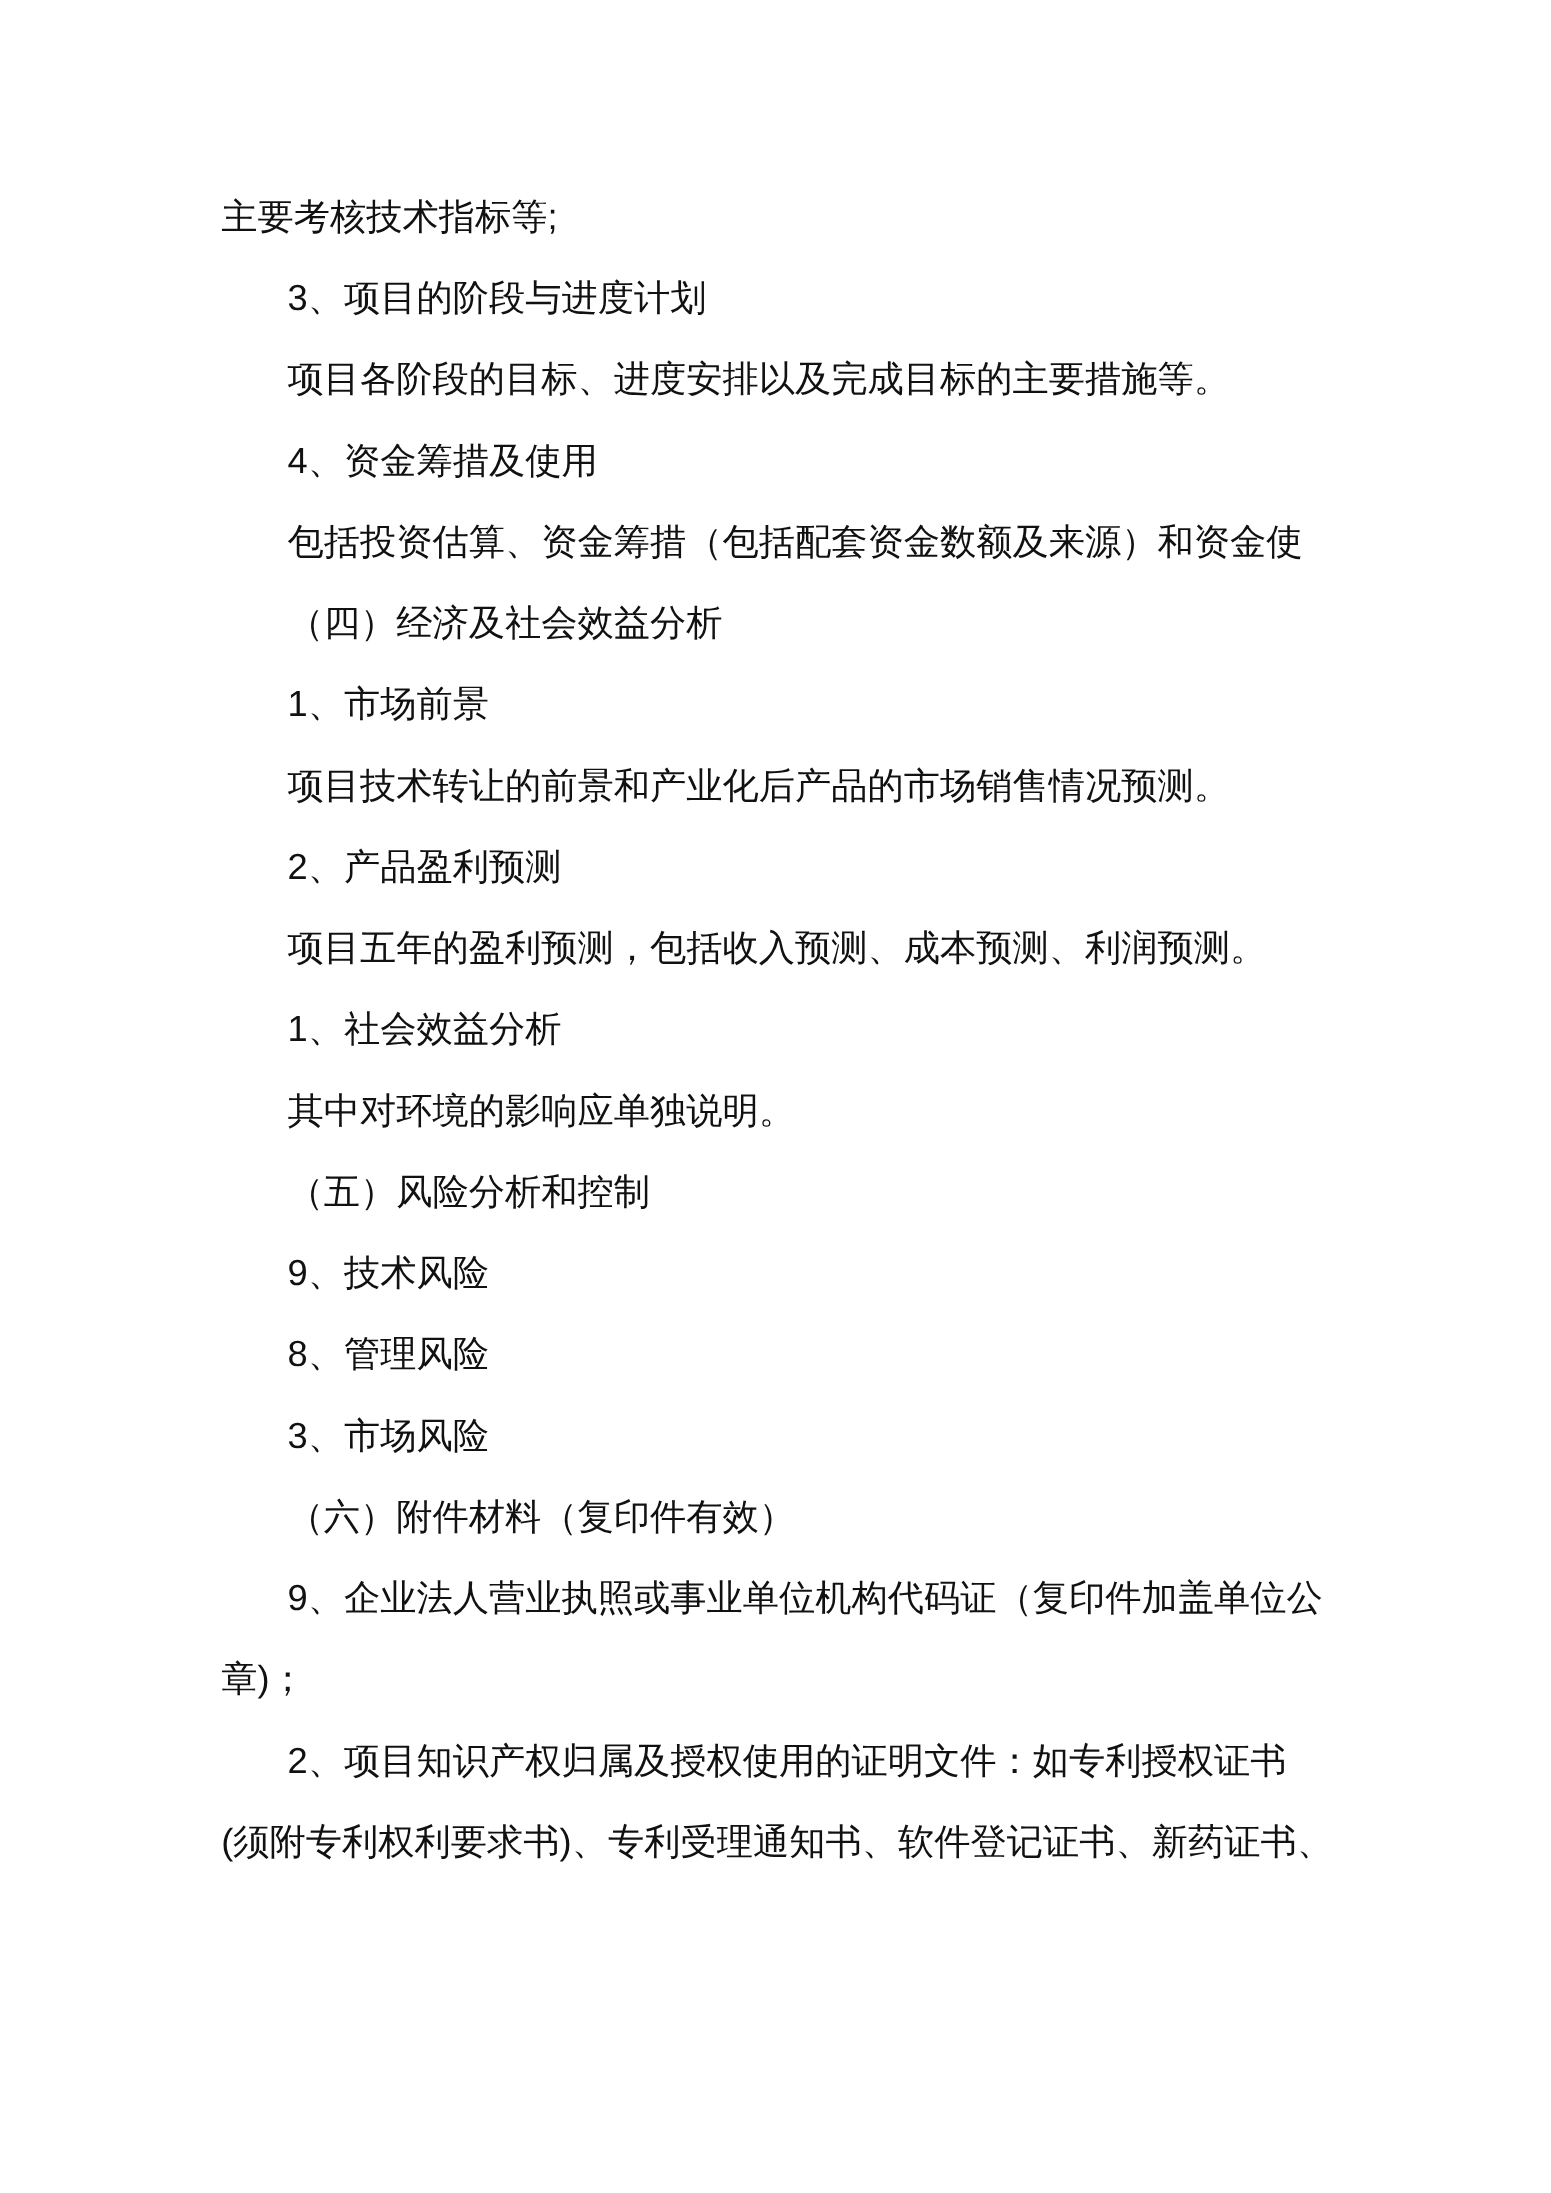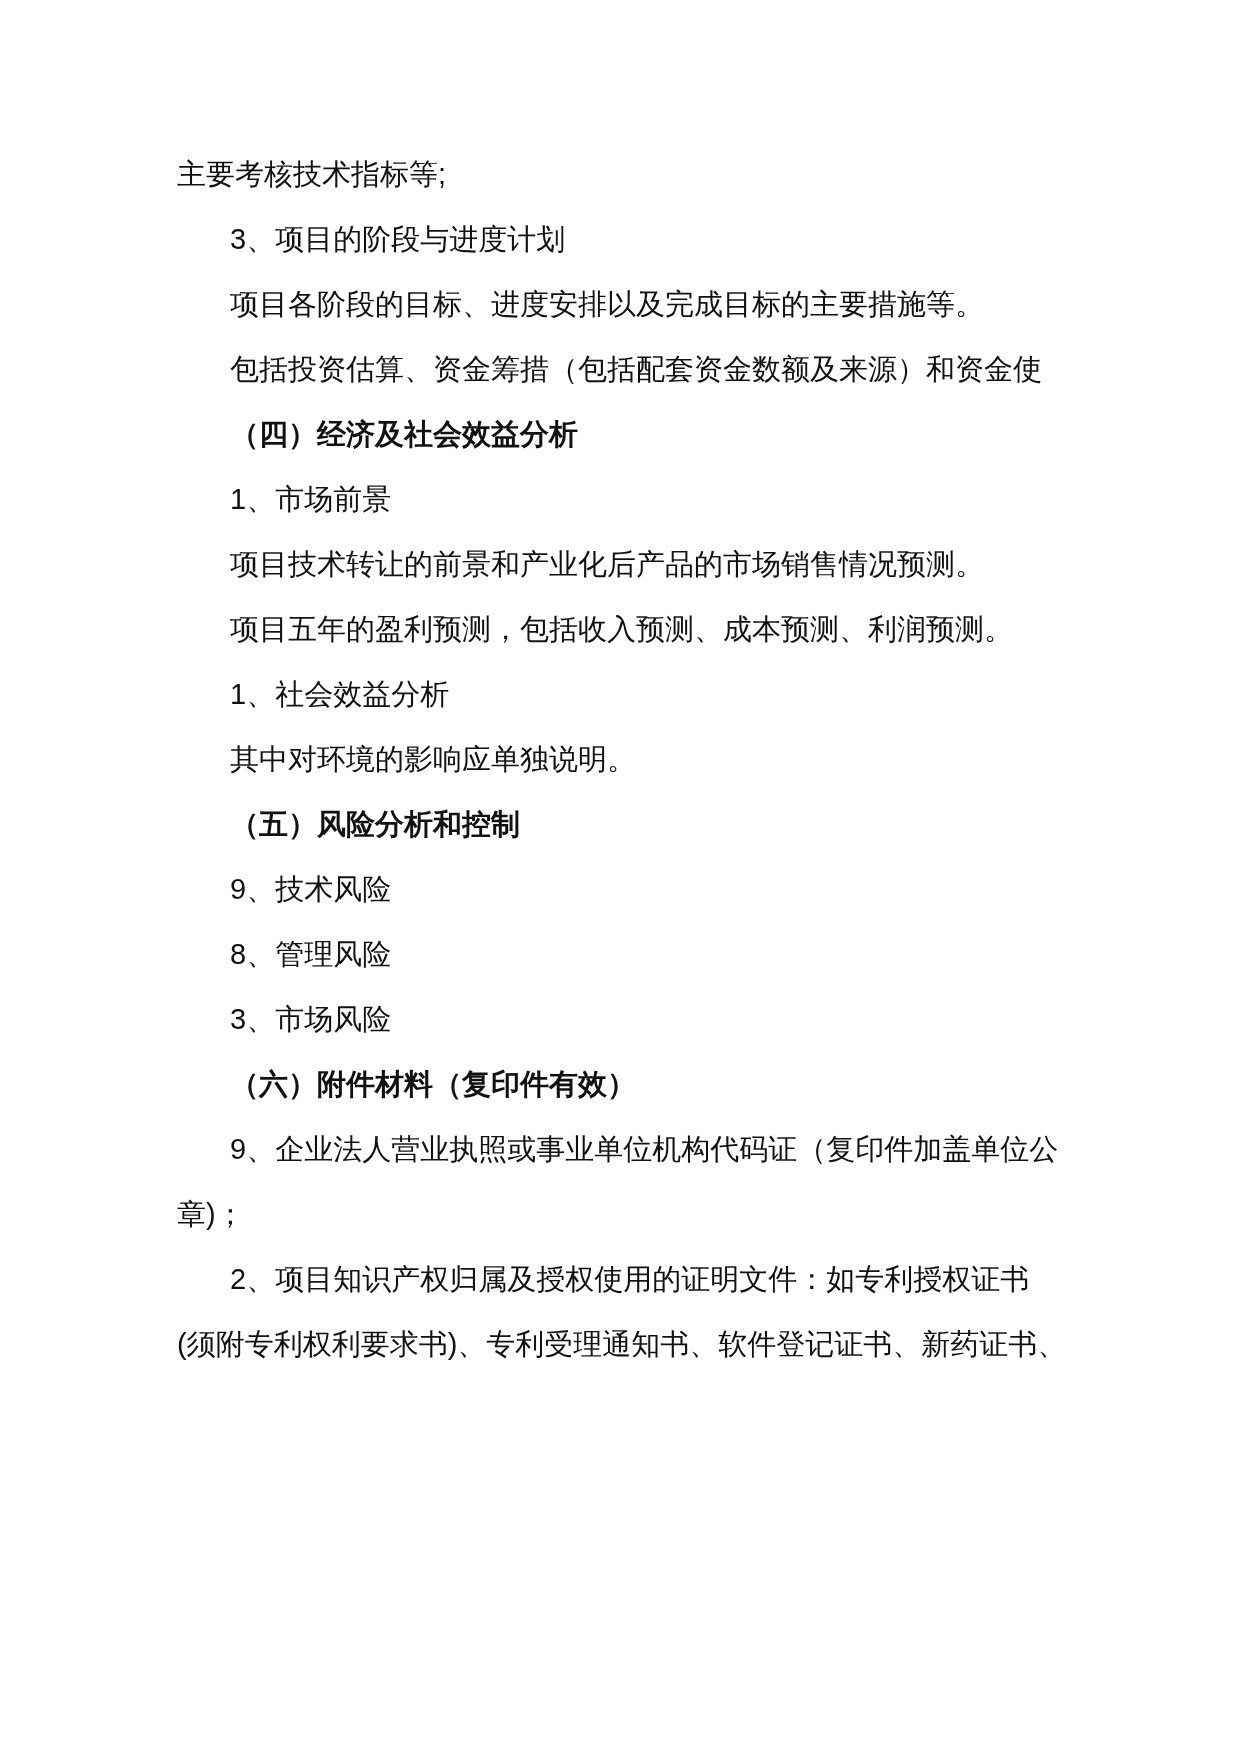--- a/index.html
+++ b/index.html
@@ -25,35 +25,37 @@
     font-size: 29px;
     color: #111111;
     white-space: nowrap;
     font-weight: 400;
     letter-spacing: 0;
   }
   .line.indent {
     text-indent: 53px;
   }
   .line.heading {
-    font-weight: 700;
+    font-weight: 400;
   }
 </style>
 </head>
 <body>
 
 <div class="page">
   <div class="content">
       <div class="line">主要考核技术指标等;</div>
       <div class="line indent">3、项目的阶段与进度计划</div>
       <div class="line indent">项目各阶段的目标、进度安排以及完成目标的主要措施等。</div>
+      <div class="line indent">4、资金筹措及使用</div>
       <div class="line indent">包括投资估算、资金筹措（包括配套资金数额及来源）和资金使</div>
       <div class="line indent heading">（四）经济及社会效益分析</div>
       <div class="line indent">1、市场前景</div>
       <div class="line indent">项目技术转让的前景和产业化后产品的市场销售情况预测。</div>
+      <div class="line indent">2、产品盈利预测</div>
       <div class="line indent">项目五年的盈利预测，包括收入预测、成本预测、利润预测。</div>
       <div class="line indent">1、社会效益分析</div>
       <div class="line indent">其中对环境的影响应单独说明。</div>
       <div class="line indent heading">（五）风险分析和控制</div>
       <div class="line indent">9、技术风险</div>
       <div class="line indent">8、管理风险</div>
       <div class="line indent">3、市场风险</div>
       <div class="line indent heading">（六）附件材料（复印件有效）</div>
       <div class="line indent">9、企业法人营业执照或事业单位机构代码证（复印件加盖单位公</div>
       <div class="line">章)；</div>

